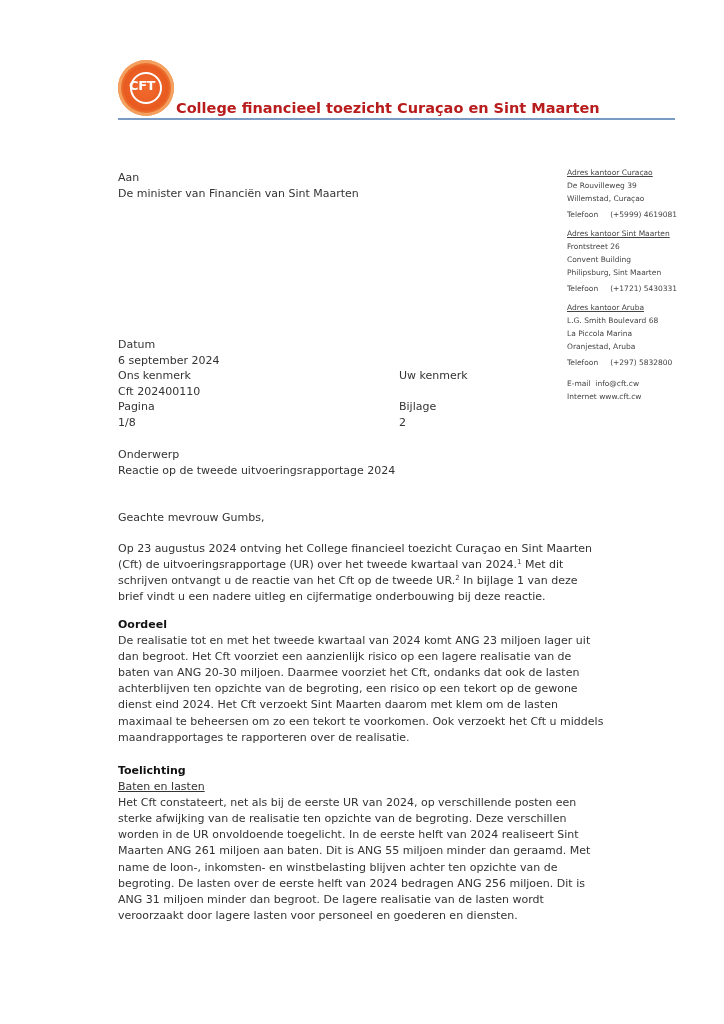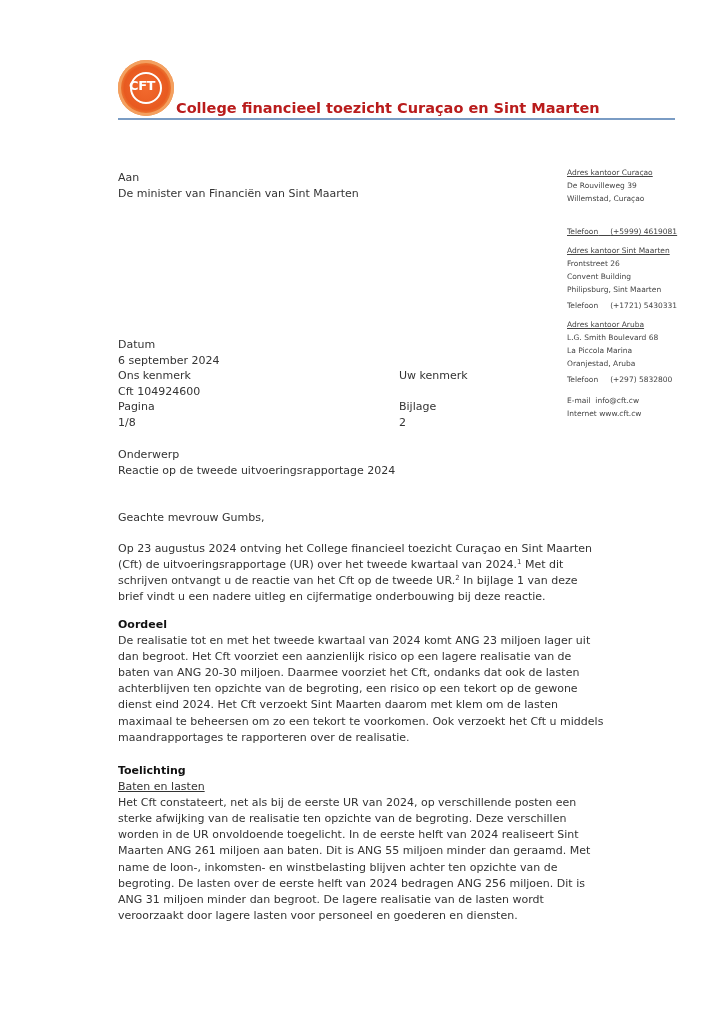--- a/index.html
+++ b/index.html
@@ -36,21 +36,21 @@
 <div class="abs org-title">College financieel toezicht Curaçao en Sint Maarten</div>
 <div class="abs header-rule"></div>
 
 <div class="abs t" style="left:118px; top:170px;">Aan</div>
 <div class="abs t" style="left:118px; top:186px;text-align:center;">De minister van Financiën van Sint Maarten</div>
 
 <div class="abs side" style="left:567px; top:166px;">
   <div class="u">Adres kantoor Curaçao</div>
   <div>De Rouvilleweg 39</div>
   <div>Willemstad, Curaçao</div>
-  <div style="margin-top:20px;text-decoration:underline;">
+  <div style="margin-top:3px;">
     <span>Telefoon</span>&nbsp;&nbsp;&nbsp;&nbsp;&nbsp;<span>(+5999) 4619081</span>
   </div>
   <div class="gap"></div>
   <div class="u">Adres kantoor Sint Maarten</div>
   <div>Frontstreet 26</div>
   <div>Convent Building</div>
   <div>Philipsburg, Sint Maarten</div>
   <div style="margin-top:3px;">
     <span>Telefoon</span>&nbsp;&nbsp;&nbsp;&nbsp;&nbsp;<span>(+1721) 5430331</span>
   </div>
@@ -67,21 +67,21 @@
     <span>E-mail</span>&nbsp;&nbsp;<span>info@cft.cw</span>
   </div>
   <div>
     <span>Internet</span>&nbsp;<span>www.cft.cw</span>
   </div>
 </div>
 
 <div class="abs t" style="left:118px; top:337px;">Datum</div>
 <div class="abs t" style="left:118px; top:353px;">6 september 2024</div>
 <div class="abs t" style="left:118px; top:368px;">Ons kenmerk</div>
-<div class="abs t" style="left:118px; top:384px;">Cft 104924600</div>
+<div class="abs t" style="left:118px; top:384px;">Cft 202400110</div>
 <div class="abs t" style="left:118px; top:399px;">Pagina</div>
 <div class="abs t" style="left:118px; top:415px;">1/8</div>
 
 <div class="abs t" style="left:399px; top:368px;">Uw kenmerk</div>
 <div class="abs t" style="left:399px; top:399px;">Bijlage</div>
 <div class="abs t" style="left:399px; top:415px;">2</div>
 
 <div class="abs t" style="left:118px; top:447px;">Onderwerp</div>
 <div class="abs t" style="left:118px; top:463px;">Reactie op de tweede uitvoeringsrapportage 2024</div>
 

